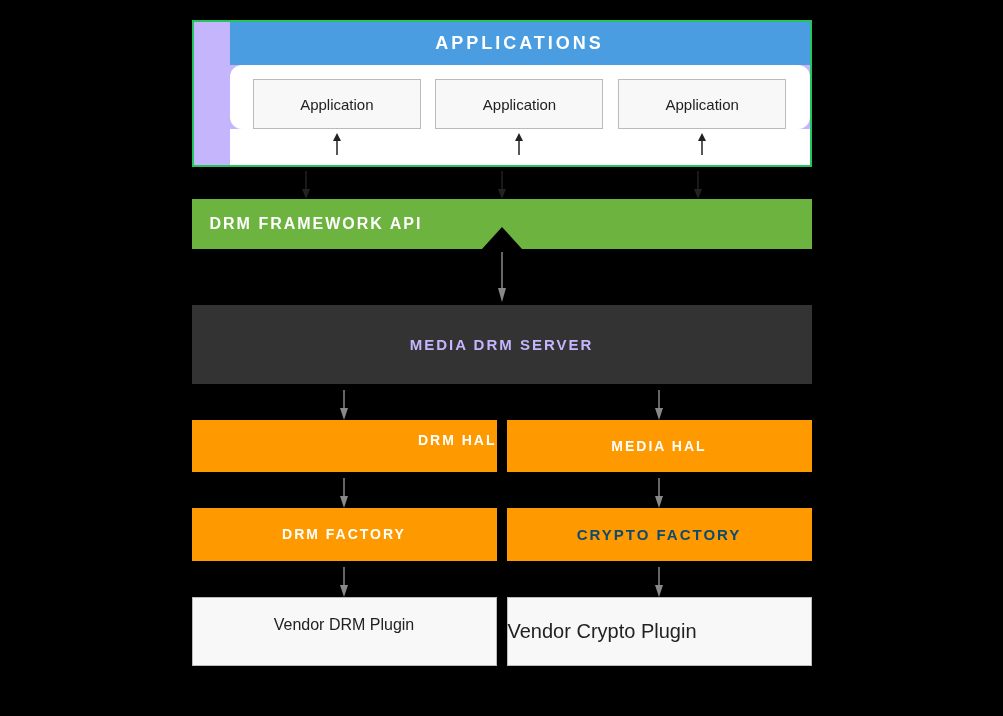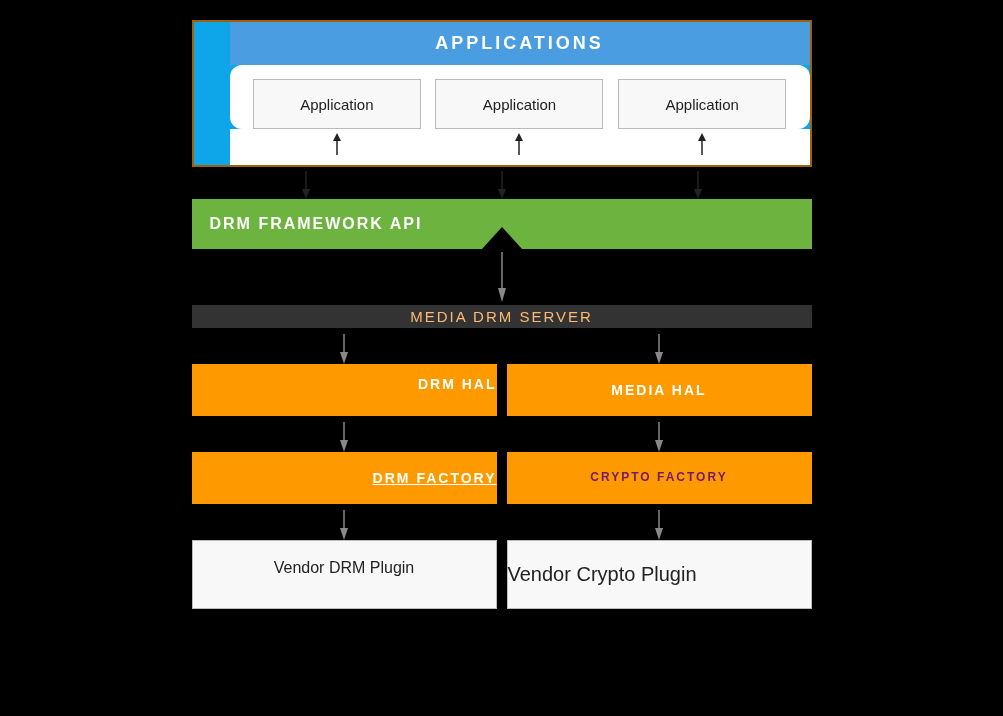--- a/index.html
+++ b/index.html
@@ -10,21 +10,21 @@
       font-family: Arial, sans-serif;
       overflow: hidden;
       position: relative;
     }
   </style>
 </head>
 <body>
 
 <div style="position:absolute;left:50%;transform:translateX(-50%);top:20px;width:620px;display:flex;flex-direction:column;align-items:center;">
 
-  <div style="width:100%;border:2px solid #a16207;background:#0ea5e9;padding-left:36px;">
+  <div style="width:100%;border:2px solid #22c55e;background:#c4b5fd;padding-left:36px;">
     <div style="background:#4a9de0;color:#fff;font-size:18px;font-weight:bold;letter-spacing:3px;text-align:center;padding:11px 0;">APPLICATIONS</div>
     <div style="display:flex;flex-direction:row;justify-content:space-around;padding:14px 16px 0 16px;background:#fff;border-radius:12px;">
       <div style="border:1.5px solid #bbb;background:#f8f8f8;width:168px;height:50px;display:flex;align-items:center;justify-content:center;font-size:15px;color:#222;">Application</div>
       <div style="border:1.5px solid #bbb;background:#f8f8f8;width:168px;height:50px;display:flex;align-items:center;justify-content:center;font-size:15px;color:#222;">Application</div>
       <div style="border:1.5px solid #bbb;background:#f8f8f8;width:168px;height:50px;display:flex;align-items:center;justify-content:center;font-size:15px;color:#222;">Application</div>
     </div>
 
     <div style="display:flex;flex-direction:row;justify-content:space-around;padding:0 16px;background:#fff;padding-bottom:10px;padding-top:4px;">
       <div style="width:168px;display:flex;justify-content:center;">
         <svg width="14" height="22" viewBox="0 0 14 22">
@@ -74,21 +74,21 @@
     <div style="position:absolute;bottom:0;left:50%;transform:translateX(-50%);width:0;height:0;border-left:20px solid transparent;border-right:20px solid transparent;border-bottom:22px solid #000;"></div>
   </div>
 
   <div style="height:56px;width:100%;display:flex;justify-content:center;align-items:center;position:relative;">
     <svg width="14" height="50" viewBox="0 0 14 50" style="position:absolute;left:50%;transform:translateX(-50%);">
       <line x1="7" y1="0" x2="7" y2="38" stroke="#888" stroke-width="1.5"></line>
       <polygon points="7,50 3,36 11,36" fill="#888"></polygon>
     </svg>
   </div>
 
-  <div style="width:100%;background:#333;color:#fdba74;font-size:15px;font-weight:normal;letter-spacing:2px;text-align:center;padding:3px 0;">MEDIA DRM SERVER</div>
+  <div style="width:100%;background:#333;color:#c4b5fd;font-size:15px;font-weight:bold;letter-spacing:2px;text-align:center;padding:31px 0;">MEDIA DRM SERVER</div>
 
   <div style="height:36px;width:100%;display:flex;flex-direction:row;justify-content:space-between;gap:10px;align-items:flex-end;padding:0;">
     <div style="flex:1;display:flex;justify-content:center;">
       <svg width="14" height="30" viewBox="0 0 14 30">
         <line x1="7" y1="0" x2="7" y2="20" stroke="#888" stroke-width="1.5"></line>
         <polygon points="7,30 3,18 11,18" fill="#888"></polygon>
       </svg>
     </div>
     <div style="flex:1;display:flex;justify-content:center;">
       <svg width="14" height="30" viewBox="0 0 14 30">
@@ -112,22 +112,22 @@
     </div>
     <div style="flex:1;display:flex;justify-content:center;">
       <svg width="14" height="30" viewBox="0 0 14 30">
         <line x1="7" y1="0" x2="7" y2="20" stroke="#888" stroke-width="1.5"></line>
         <polygon points="7,30 3,18 11,18" fill="#888"></polygon>
       </svg>
     </div>
   </div>
 
   <div style="width:100%;display:flex;flex-direction:row;justify-content:space-between;gap:10px;">
-    <div style="flex:1;background:#f90;color:#fff;font-size:14px;font-weight:bold;letter-spacing:2px;text-align:right;padding:18px 0;text-decoration:underline;">DRM FACTORY</div>
-    <div style="flex:1;background:#f90;color:#701a75;font-size:12px;font-weight:bold;letter-spacing:2px;text-align:center;padding:18px 0;">CRYPTO FACTORY</div>
+    <div style="flex:1;background:#f90;color:#fff;font-size:14px;font-weight:bold;letter-spacing:2px;text-align:center;padding:18px 0;">DRM FACTORY</div>
+    <div style="flex:1;background:#f90;color:#0c4a6e;font-size:15px;font-weight:bold;letter-spacing:2px;text-align:center;padding:18px 0;">CRYPTO FACTORY</div>
   </div>
 
   <div style="height:36px;width:100%;display:flex;flex-direction:row;justify-content:space-between;gap:10px;align-items:flex-end;">
     <div style="flex:1;display:flex;justify-content:center;">
       <svg width="14" height="30" viewBox="0 0 14 30">
         <line x1="7" y1="0" x2="7" y2="20" stroke="#888" stroke-width="1.5"></line>
         <polygon points="7,30 3,18 11,18" fill="#888"></polygon>
       </svg>
     </div>
     <div style="flex:1;display:flex;justify-content:center;">

